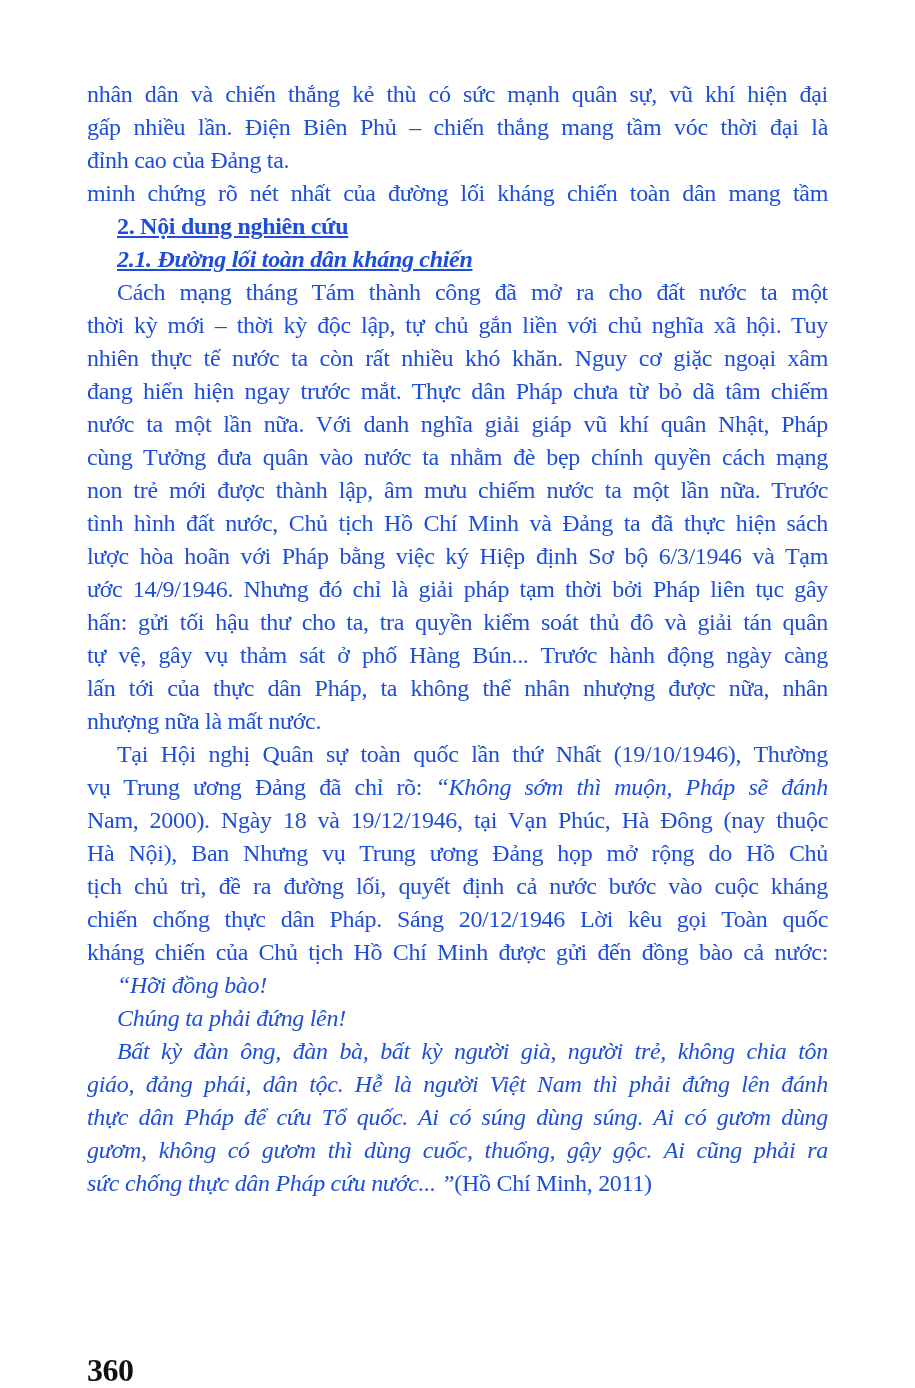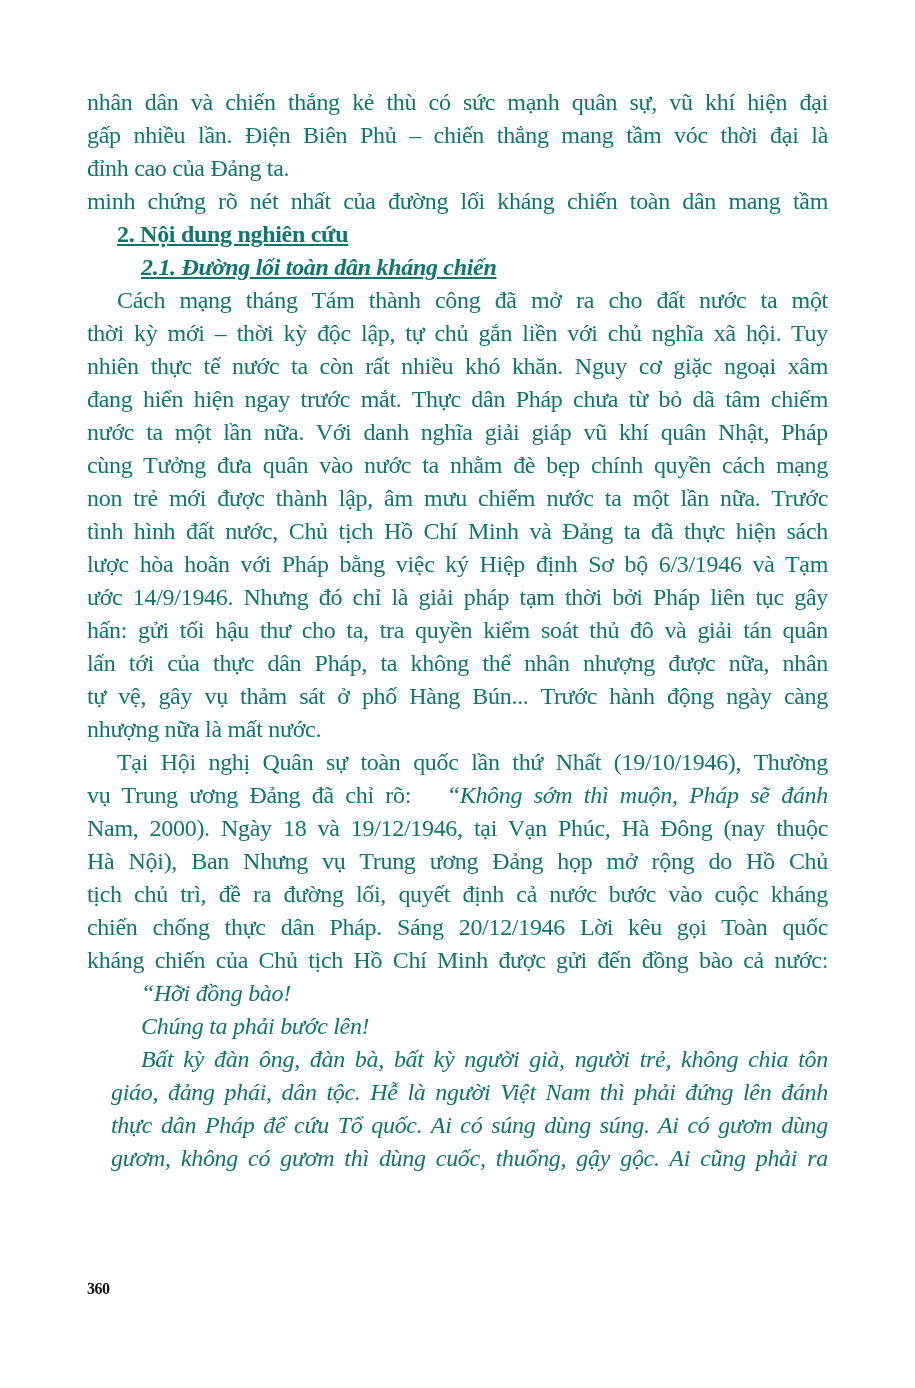--- a/index.html
+++ b/index.html
@@ -1,34 +1,34 @@
 <!DOCTYPE html>
 <html><head>
   <meta charset="utf-8">
   <style>
     html, body { margin: 0; padding: 0; background: #ffffff; }
     body { width: 915px; height: 1388px; position: relative; overflow: hidden; }
     .page {
-      position: absolute; left: 87px; top: 86px; width: 741px;
+      position: absolute; left: 87px; top: 78px; width: 741px;
       font-family: "Liberation Serif", serif;
-      font-size: 24px; color: #0f766e;
+      font-size: 24px; color: #1d4ed8;
     }
     .line {
       height: 33px; line-height: 33px; white-space: nowrap;
       text-align: justify; text-align-last: justify;
       letter-spacing: -0.3px;
     }
     .line.last { text-align-last: left; }
     .indent { padding-left: 30px; }
     .bold { font-weight: bold; text-decoration: underline; }
-    .italic { font-style: italic; margin-left: 24px; }
+    .italic { font-style: italic; }
     .page-number {
-      position: absolute; left: 87px; top: 1280px;
+      position: absolute; left: 87px; top: 1352px;
       font-family: "Liberation Serif", serif; font-weight: bold;
-      font-size: 16px; color: #111111; letter-spacing: -0.5px;
+      font-size: 32px; color: #111111; letter-spacing: -0.5px;
     }
   </style>
 </head>
 <body>
 
 <div class="page">
   <div>
     <div class="line">nhân dân và chiến thắng kẻ thù có sức mạnh quân sự, vũ khí hiện đại</div>
     <div class="line">gấp nhiều lần. Điện Biên Phủ – chiến thắng mang tầm vóc thời đại là</div>
     <div class="line last">đỉnh cao của Đảng ta.</div>
@@ -43,38 +43,39 @@
     <div class="line">thời kỳ mới – thời kỳ độc lập, tự chủ gắn liền với chủ nghĩa xã hội. Tuy</div>
     <div class="line">nhiên thực tế nước ta còn rất nhiều khó khăn. Nguy cơ giặc ngoại xâm</div>
     <div class="line">đang hiển hiện ngay trước mắt. Thực dân Pháp chưa từ bỏ dã tâm chiếm</div>
     <div class="line">nước ta một lần nữa. Với danh nghĩa giải giáp vũ khí quân Nhật, Pháp</div>
     <div class="line">cùng Tưởng đưa quân vào nước ta nhằm đè bẹp chính quyền cách mạng</div>
     <div class="line">non trẻ mới được thành lập, âm mưu chiếm nước ta một lần nữa. Trước</div>
     <div class="line">tình hình đất nước, Chủ tịch Hồ Chí Minh và Đảng ta đã thực hiện sách</div>
     <div class="line">lược hòa hoãn với Pháp bằng việc ký Hiệp định Sơ bộ 6/3/1946 và Tạm</div>
     <div class="line">ước 14/9/1946. Nhưng đó chỉ là giải pháp tạm thời bởi Pháp liên tục gây</div>
     <div class="line">hấn: gửi tối hậu thư cho ta, tra quyền kiểm soát thủ đô và giải tán quân</div>
+    <div class="line">tự vệ, gây vụ thảm sát ở phố Hàng Bún... Trước hành động ngày càng</div>
     <div class="line">lấn tới của thực dân Pháp, ta không thể nhân nhượng được nữa, nhân</div>
-    <div class="line">tự vệ, gây vụ thảm sát ở phố Hàng Bún... Trước hành động ngày càng</div>
     <div class="line last">nhượng nữa là mất nước.</div>
   </div>
 
   <div>
     <div class="line indent">Tại Hội nghị Quân sự toàn quốc lần thứ Nhất (19/10/1946), Thường</div>
     <div class="line"><span>vụ Trung ương Đảng đã chỉ rõ: </span><span class="italic">“Không sớm thì muộn, Pháp sẽ đánh</span></div>
     <div class="line">Nam, 2000). Ngày 18 và 19/12/1946, tại Vạn Phúc, Hà Đông (nay thuộc</div>
     <div class="line">Hà Nội), Ban Nhưng vụ Trung ương Đảng họp mở rộng do Hồ Chủ</div>
     <div class="line">tịch chủ trì, đề ra đường lối, quyết định cả nước bước vào cuộc kháng</div>
     <div class="line">chiến chống thực dân Pháp. Sáng 20/12/1946 Lời kêu gọi Toàn quốc</div>
     <div class="line">kháng chiến của Chủ tịch Hồ Chí Minh được gửi đến đồng bào cả nước:</div>
   </div>
 
   <div>
     <div class="line last indent italic">“Hỡi đồng bào!</div>
-    <div class="line last indent italic">Chúng ta phải bước lên!</div>
+    <div class="line last indent italic">Chúng ta phải đứng lên!</div>
     <div class="line indent italic">Bất kỳ đàn ông, đàn bà, bất kỳ người già, người trẻ, không chia tôn</div>
     <div class="line italic">giáo, đảng phái, dân tộc. Hễ là người Việt Nam thì phải đứng lên đánh</div>
     <div class="line italic">thực dân Pháp để cứu Tổ quốc. Ai có súng dùng súng. Ai có gươm dùng</div>
     <div class="line italic">gươm, không có gươm thì dùng cuốc, thuổng, gậy gộc. Ai cũng phải ra</div>
+    <div class="line last"><span class="italic">sức chống thực dân Pháp cứu nước... ”</span><span>(Hồ Chí Minh, 2011)</span></div>
   </div>
 </div>
 
 <div class="page-number">360</div>
 
 </body></html>

